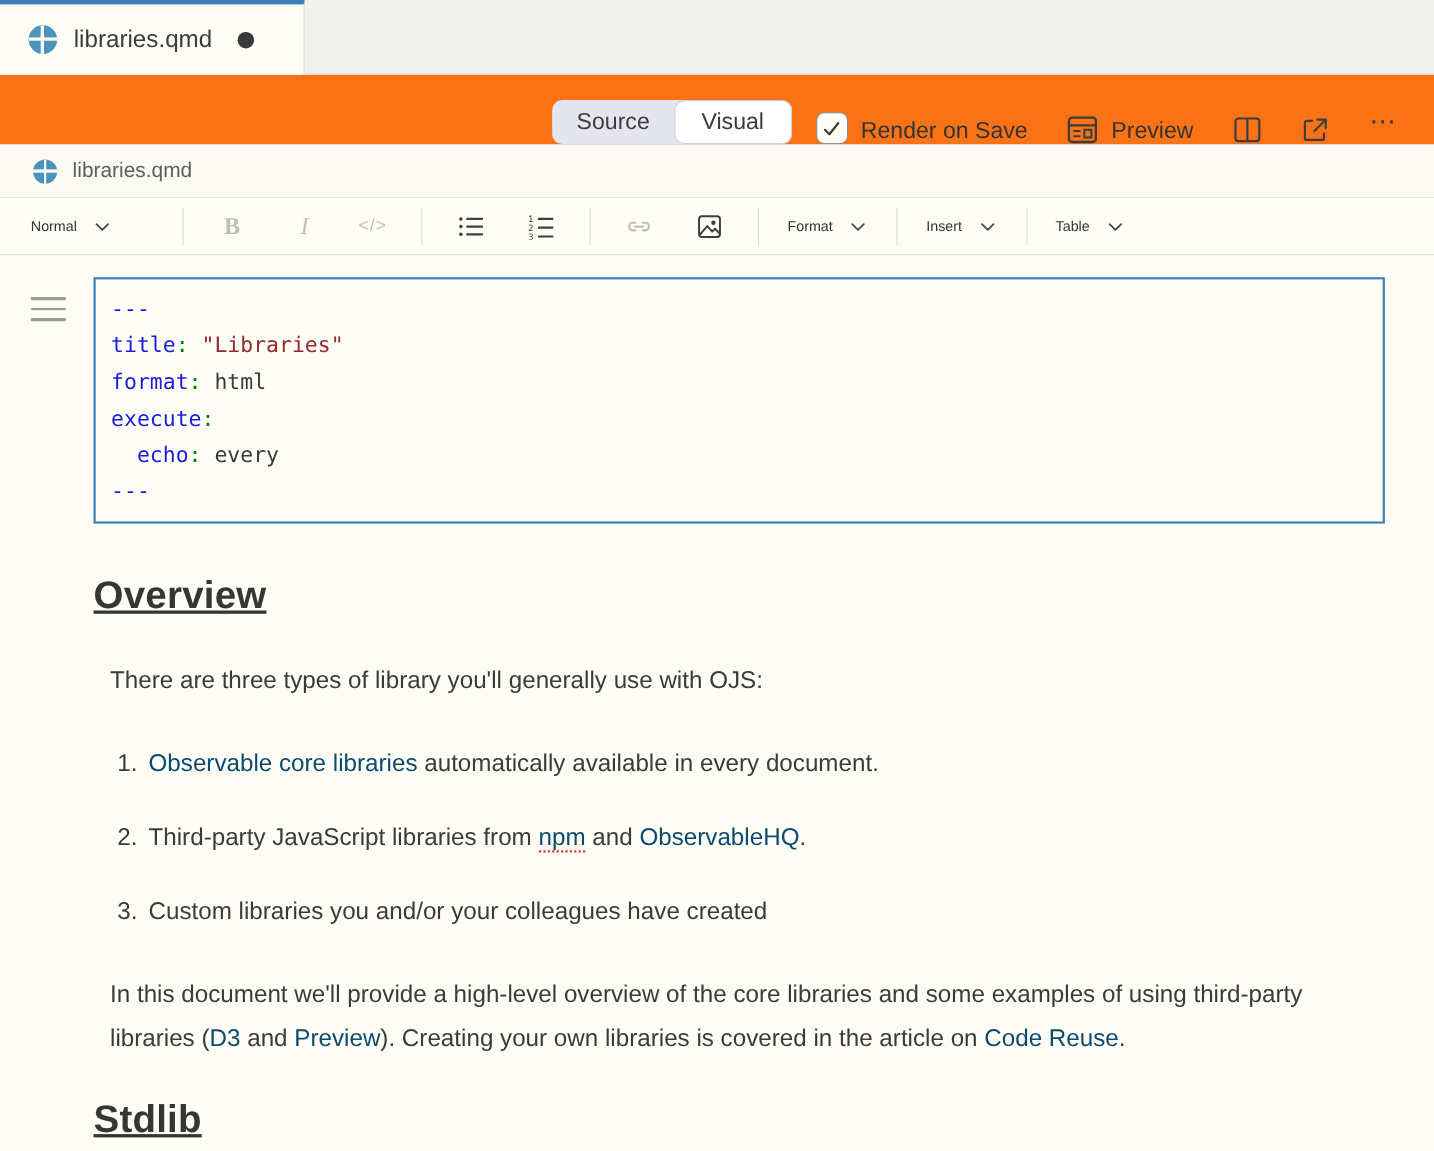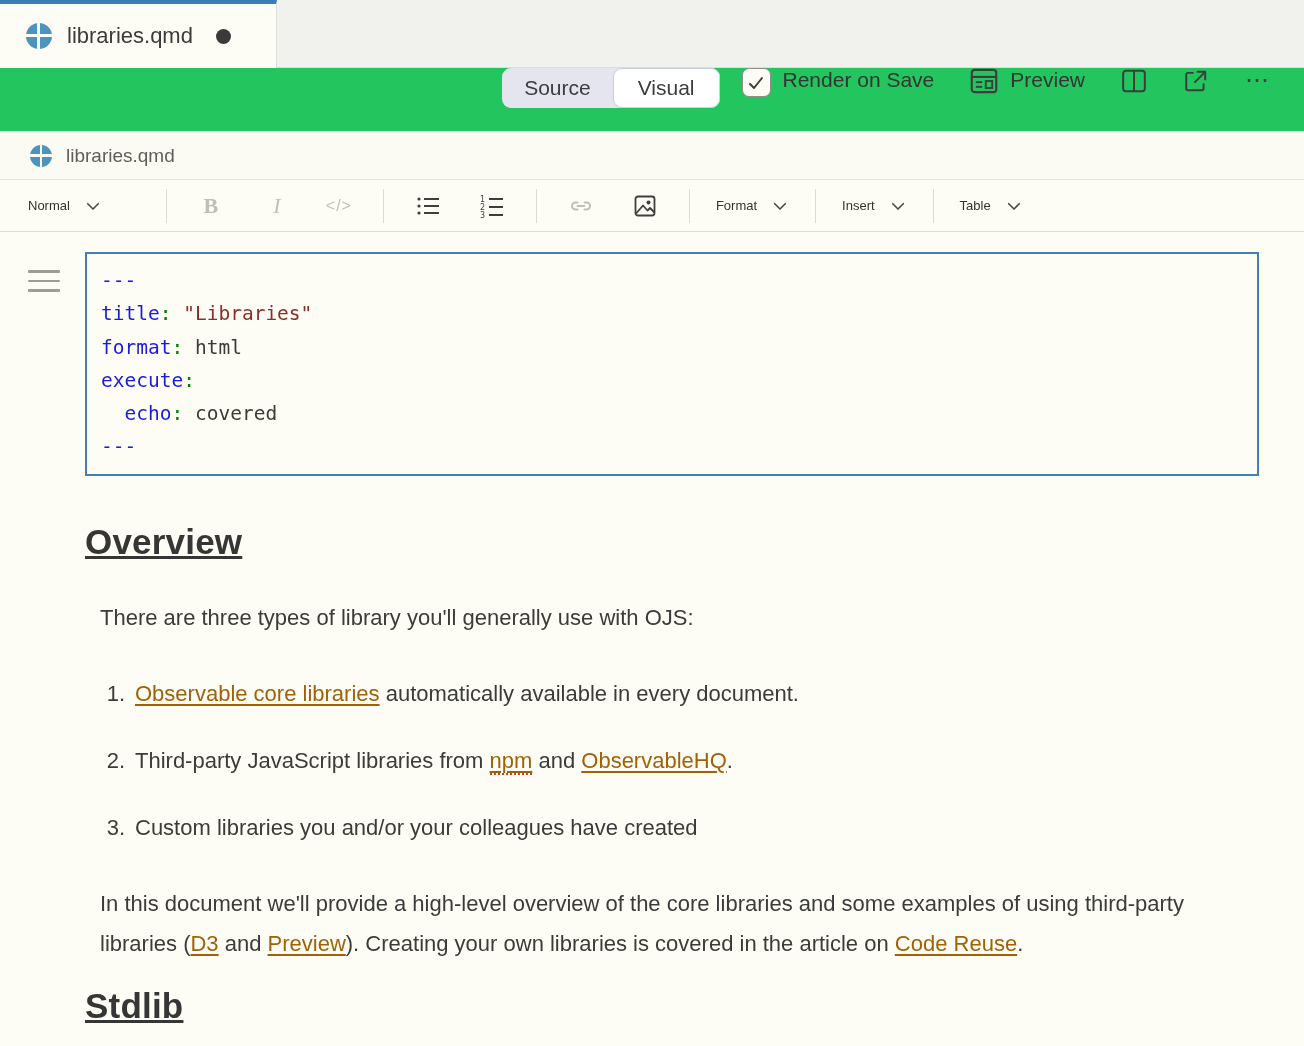--- a/index.html
+++ b/index.html
@@ -20,22 +20,22 @@
   .mod-dot { width:15px; height:15px; border-radius:50%; background:#3A3A3A; margin-left:8px; }
   
   .qicon { position:relative; width:26px; height:26px; border-radius:50%; background:#4C93BE; overflow:hidden; flex:0 0 auto; }
   .qicon::before { content:""; position:absolute; left:11px; top:0; width:3px; height:26px; background:#FDFDF6; }
   .qicon::after  { content:""; position:absolute; top:11px; left:0; height:3px; width:26px; background:#FDFDF6; }
   .qicon.small { width:22px; height:22px; }
   .qicon.small::before { left:9.5px; width:2.6px; }
   .qicon.small::after { top:9.5px; height:2.6px; }
   
   .toolbar {
-    height:64px; display:flex; align-items:flex-start; justify-content:flex-end;
-    padding-right:32px; border-bottom:1px solid #E4E4DF; background:#22c55e;
+    height:64px; display:flex; align-items:flex-end; justify-content:flex-end;
+    padding-right:32px; border-bottom:1px solid #E4E4DF; background:#f97316;
   }
   .seg-control { display:flex; background:#E5E5EF; border-radius:9px; height:40px; }
   .seg { font-size:21px; color:#3C3C3C; display:flex; align-items:center; padding:0 22px; border-radius:9px; cursor:default; }
   .seg.active { background:#FFFFFF; border:1.5px solid #C9CEE2; padding:0 24px; }
   .checkbox {
     width:29px; height:29px; border:1.8px solid #8E8E8A; border-radius:7px;
     display:flex; align-items:center; justify-content:center; margin-left:22px; background:#FDFDF6;
   }
   .toolbar-label { font-size:21px; color:#343434; margin-left:12px; }
   .tb-icon { display:flex; align-items:center; justify-content:center; color:#3C3C3C; }
@@ -73,26 +73,26 @@
     font-family:"DejaVu Sans Mono","Liberation Mono",monospace;
     font-size:19.5px; line-height:33.3px; white-space:pre; color:#3A3A3A;
   }
   .tok-key { color:#1B1BDD; }
   .tok-colon { color:#008000; }
   .tok-string { color:#8F2C2B; }
   .tok-punct { color:#1B1BDD; }
   .tok-value { color:#3A3A3A; }
   .doc { margin-left:85px; width:1150px; }
   h1.doc-h1 { font-size:35px; font-weight:700; color:#363636; margin-top:46px; letter-spacing:0.2px;text-decoration:underline; }
-  h1.doc-h1.clipped { margin-top:22px; }
+  h1.doc-h1.clipped { margin-top:34px; }
   .doc p { font-size:22px; line-height:40px; color:#3B3B3B; margin-top:36px;margin-left:15px; }
   .doc ol { margin-top:36px; list-style:none; }
   .doc li { display:flex; margin-bottom:27px; font-size:22px; line-height:40px; }
   .li-num { width:28px; text-align:right; margin-right:10px; flex:0 0 auto; margin-left:12px; }
-  a.link { color:#a16207; text-decoration:underline; text-underline-offset:3px; cursor:pointer; }
+  a.link { color:#0c4a6e; text-underline-offset:3px; cursor:pointer; }
   a.link.misspelled { border-bottom:2.5px dotted #DD3A2A; }
   .chev { display:block; }
 </style>
 </head>
 <body>
 
 <div class="tabbar">
   <div class="tab">
     <span class="qicon"></span>
     <span class="tab-title">libraries.qmd</span>
@@ -220,21 +220,21 @@
       <span></span>
       <span></span>
       <span></span>
     </div>
 
   <div class="yaml-block">
       <div class="yaml-line"><span class="tok-punct">---</span></div>
       <div class="yaml-line"><span class="tok-key">title</span><span class="tok-colon">:</span><span class="tok-value"> </span><span class="tok-string">"Libraries"</span></div>
       <div class="yaml-line"><span class="tok-key">format</span><span class="tok-colon">:</span><span class="tok-value"> html</span></div>
       <div class="yaml-line"><span class="tok-key">execute</span><span class="tok-colon">:</span></div>
-      <div class="yaml-line"><span class="tok-value">  </span><span class="tok-key">echo</span><span class="tok-colon">:</span><span class="tok-value"> covered</span></div>
+      <div class="yaml-line"><span class="tok-value">  </span><span class="tok-key">echo</span><span class="tok-colon">:</span><span class="tok-value"> every</span></div>
       <div class="yaml-line"><span class="tok-punct">---</span></div>
     </div>
 
   <div class="doc">
     <h1 class="doc-h1">Overview</h1>
 
     <p>There are three types of library you'll generally use with OJS:</p>
 
     <ol>
       <li>

